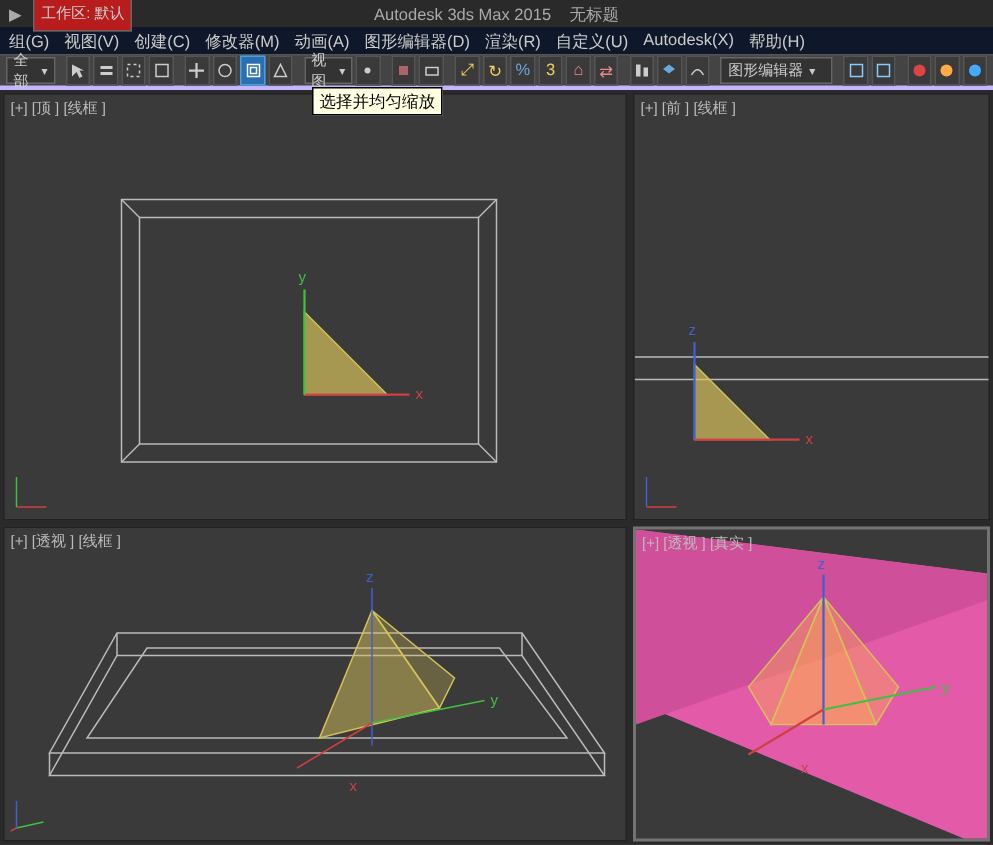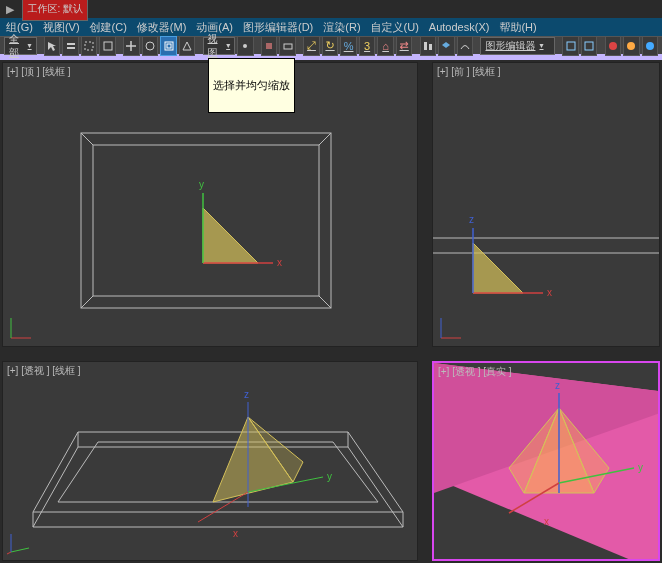--- a/index.html
+++ b/index.html
@@ -24,39 +24,38 @@
   .titlebar .center { position: absolute; left: 50%; transform: translateX(-50%); text-align: center; }
   .workspace-box {
     background: #b91c1c;
     border: 1px solid #666;
     padding: 4px 4px;
     color: #ccc;
     font-size: 10px;
   }
   .menubar {
     height: 18px;
-    background: #0c4a6e;
+    background: #0f172a;
     display: flex;
     align-items: center;
     gap: 10px;
     padding: 0 6px;
     font-size: 11px;
     color: #ccc;
   }
   .menubar span { cursor: default; }
   .toolbar {
     height: 24px;
     background: #444;
     display: flex;
     align-items: center;
     gap: 2px;
     padding: 0 4px;
     border-top: 1px solid #555;
-    border-bottom: 6px solid #c4b5fd;
-    text-decoration: underline;
+    border-bottom: 3px solid #c4b5fd;
   }
   .tool-dropdown {
     background: #333;
     border: 1px solid #666;
     color: #ccc;
     font-size: 10px;
     padding: 1px 4px;
     height: 18px;
     display: flex;
     align-items: center;
@@ -76,61 +75,66 @@
   .tool-btn.active {
     background: #2a6fb0;
     border-color: #4a9fe0;
   }
   .sep { width: 4px; }
   .viewports {
     display: grid;
     grid-template-columns: 416px 1fr;
     grid-template-rows: 285px 1fr;
     height: calc(100% - 60px);
-    gap: 14px;
+    gap: 4px;
     background: #2a2a2a;
     padding: 2px;
   }
   .viewport {
     background: #3a3a3a;
     border: 1px solid #222;
     position: relative;
     overflow: hidden;
   }
-  .viewport.active { border: 2px solid #d946ef; }
+  .viewport.active { border: 2px solid #737373; }
   .vp-label {
     position: absolute;
     top: 2px; left: 4px;
     color: #bbb;
     font-size: 10px;
     z-index: 10;
   }
   .tooltip {
     position: absolute;
     background: #ffffe1;
     color: #000;
     border: 1px solid #000;
-    padding: 19px 4px;
+    padding: 1px 4px;
     font-size: 11px;
     z-index: 20;
   }
   .axis-corner {
     position: absolute;
     bottom: 4px; left: 4px;
     width: 26px; height: 26px;
   }
   svg { display: block; }
 </style>
 </head>
 <body>
 
 <div class="titlebar">
   <div class="left">
     <span>▶</span>
     <span class="workspace-box">工作区: 默认</span>
+  </div>
+  <div class="center">
+    <span>Autodesk 3ds Max 2015</span>
+    &nbsp;&nbsp;
+    <span>无标题</span>
   </div>
   <div></div>
 </div>
 
 <div class="menubar">
   <span>组(G)</span>
   <span>视图(V)</span>
   <span>创建(C)</span>
   <span>修改器(M)</span>
   <span>动画(A)</span>

